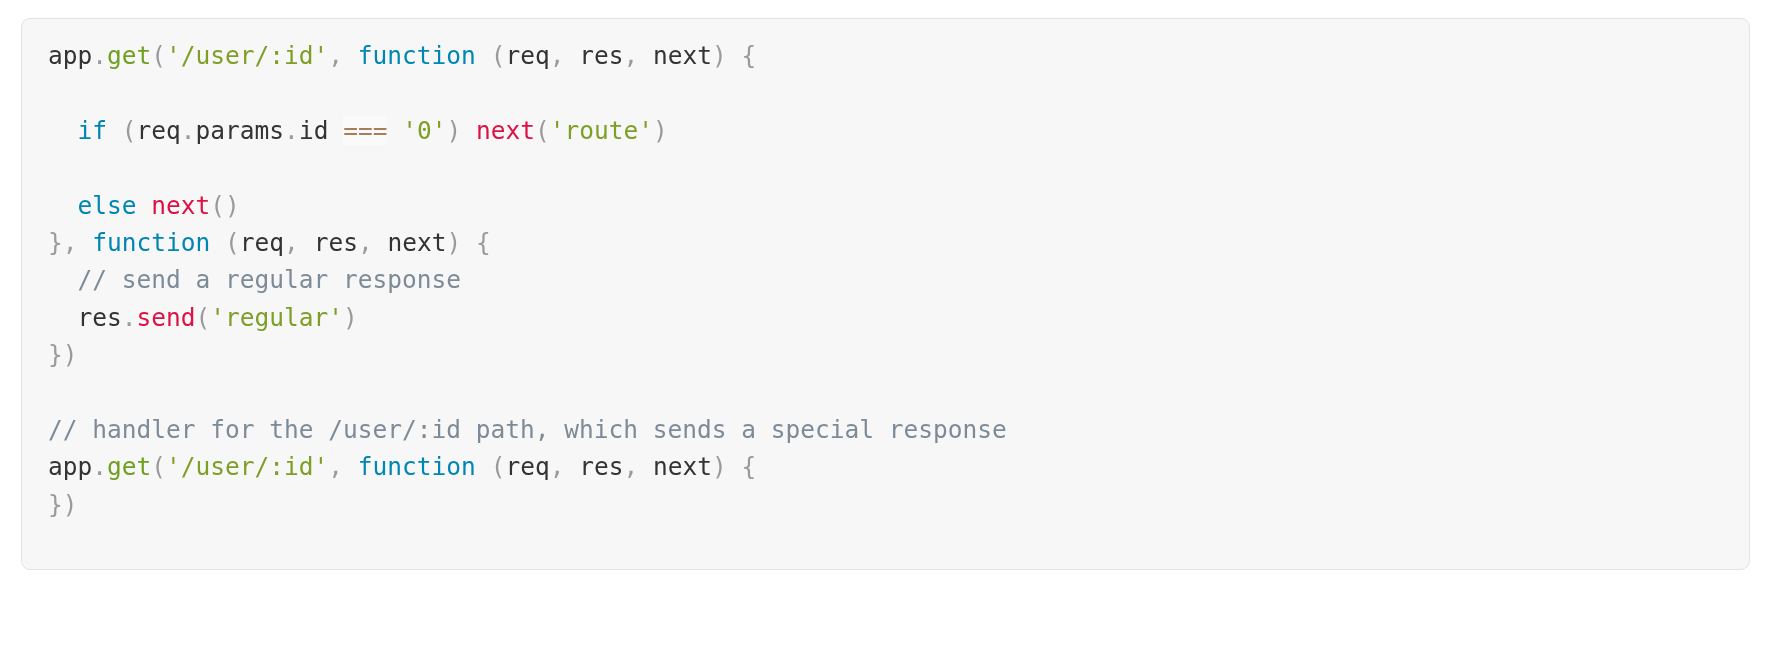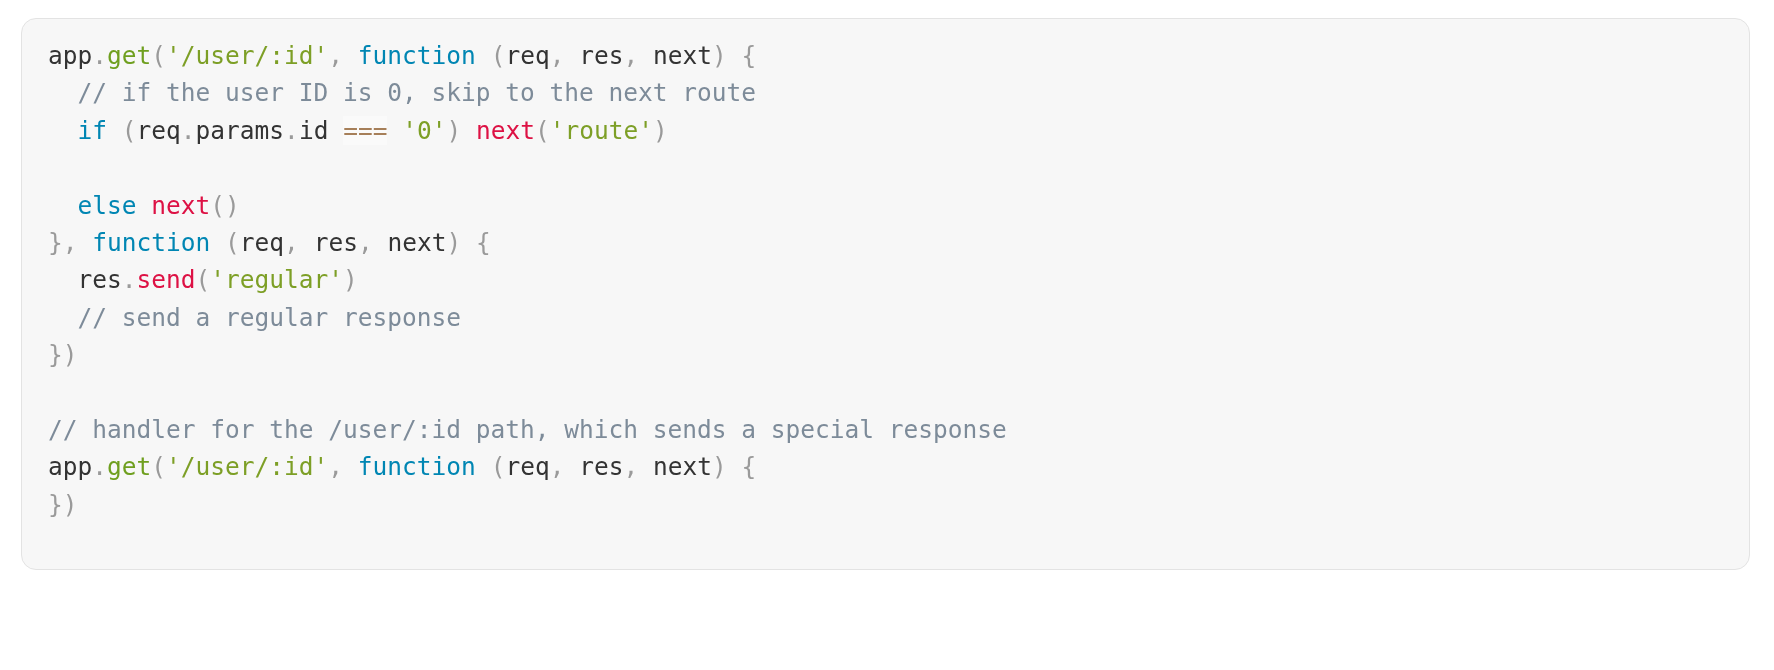--- a/index.html
+++ b/index.html
@@ -16,21 +16,21 @@
 
   #code-block {
     position: absolute;
     left: 21px;
     top: 18px;
     width: 1729px;
     height: 552px;
     box-sizing: border-box;
     background: #f7f7f7;
     border: 1px solid #e3e3e3;
-    border-radius: 15px;
+    border-radius: 9px;
     padding: 18px 26px 20px 26px;
     overflow: hidden;
   }
 
   pre.code {
     margin: 0;
     padding: 0;
     font-family: "DejaVu Sans Mono", monospace;
     font-size: 24.5px;
     line-height: 37.4px;
@@ -49,26 +49,26 @@
   .fn     { color: #dd1144; }
   .str    { color: #7d9f26; }
   .cmt    { color: #7d8b99; }
   .op     { color: #a67f59; background: #fafafa; }
 </style>
 </head>
 <body>
 
 <div id="code-block">
   <pre class="code" id="code-content"><span class="ln"><span class="plain">app</span><span class="punc">.</span><span class="meth">get</span><span class="punc">(</span><span class="str">'/user/:id'</span><span class="punc">,</span><span class="plain"> </span><span class="kw">function</span><span class="plain"> </span><span class="punc">(</span><span class="plain">req</span><span class="punc">,</span><span class="plain"> </span><span class="plain">res</span><span class="punc">,</span><span class="plain"> </span><span class="plain">next</span><span class="punc">)</span><span class="plain"> </span><span class="punc">{</span>
-</span><span class="ln"><span class="plain">  </span><span class="cmt">// if the user ID is 0, skip to the next route</span>
+</span><span class="ln"><span class="plain">  </span>
 </span><span class="ln"><span class="plain">  </span><span class="kw">if</span><span class="plain"> </span><span class="punc">(</span><span class="plain">req</span><span class="punc">.</span><span class="plain">params</span><span class="punc">.</span><span class="plain">id</span><span class="plain"> </span><span class="op">===</span><span class="plain"> </span><span class="str">'0'</span><span class="punc">)</span><span class="plain"> </span><span class="fn">next</span><span class="punc">(</span><span class="str">'route'</span><span class="punc">)</span>
 </span><span class="ln"><span class="plain">  </span>
 </span><span class="ln"><span class="plain">  </span><span class="kw">else</span><span class="plain"> </span><span class="fn">next</span><span class="punc">(</span><span class="punc">)</span>
 </span><span class="ln"><span class="punc">}</span><span class="punc">,</span><span class="plain"> </span><span class="kw">function</span><span class="plain"> </span><span class="punc">(</span><span class="plain">req</span><span class="punc">,</span><span class="plain"> </span><span class="plain">res</span><span class="punc">,</span><span class="plain"> </span><span class="plain">next</span><span class="punc">)</span><span class="plain"> </span><span class="punc">{</span>
+</span><span class="ln"><span class="plain">  </span><span class="cmt">// send a regular response</span>
 </span><span class="ln"><span class="plain">  </span><span class="plain">res</span><span class="punc">.</span><span class="fn">send</span><span class="punc">(</span><span class="str">'regular'</span><span class="punc">)</span>
-</span><span class="ln"><span class="plain">  </span><span class="cmt">// send a regular response</span>
 </span><span class="ln"><span class="punc">}</span><span class="punc">)</span>
 </span><span class="ln">
 </span><span class="ln"><span class="cmt">// handler for the /user/:id path, which sends a special response</span>
 </span><span class="ln"><span class="plain">app</span><span class="punc">.</span><span class="meth">get</span><span class="punc">(</span><span class="str">'/user/:id'</span><span class="punc">,</span><span class="plain"> </span><span class="kw">function</span><span class="plain"> </span><span class="punc">(</span><span class="plain">req</span><span class="punc">,</span><span class="plain"> </span><span class="plain">res</span><span class="punc">,</span><span class="plain"> </span><span class="plain">next</span><span class="punc">)</span><span class="plain"> </span><span class="punc">{</span>
 </span><span class="ln"><span class="punc">}</span><span class="punc">)</span>
 </span></pre>
 </div>
 
 </body></html>

